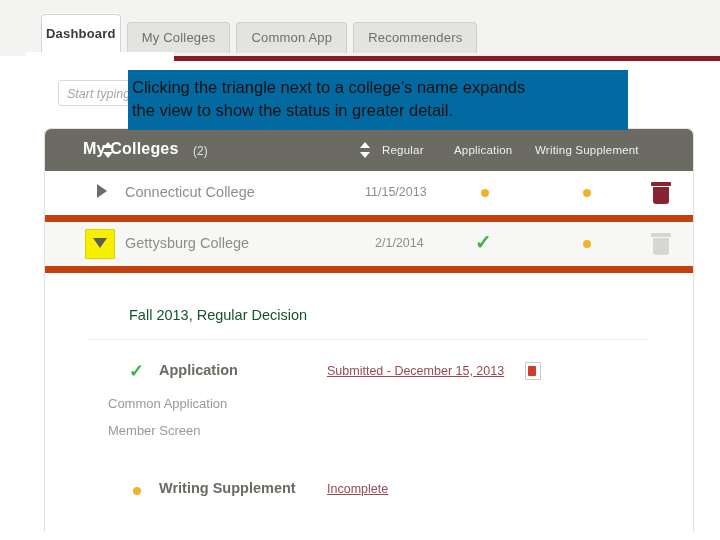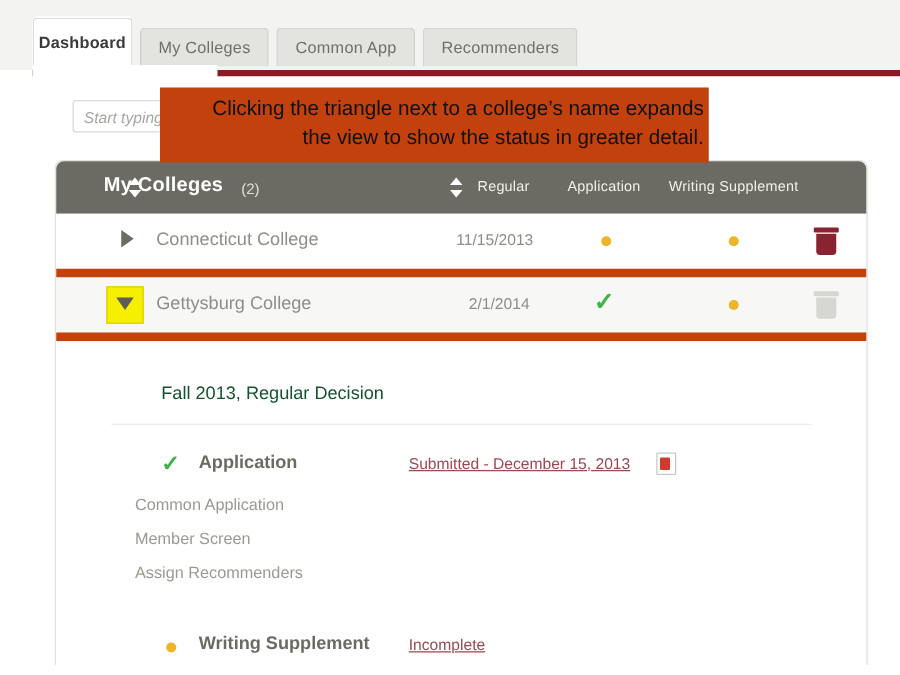--- a/index.html
+++ b/index.html
@@ -56,20 +56,21 @@
     background: #ffffff;
     color: #3a3a3a;
     font-weight: bold;
     height: 38px;
     line-height: 38px;
     padding: 0 4px;
     border-color: #d4d4d0;
     position: relative;
     z-index: 3;
     box-shadow: 0 -1px 0 #ffffff;
+    margin-left: 15px;
   }
 
   
   .active-tab-skirt {
     position: absolute;
     left: 26px;
     top: 52px;
     width: 148px;
     height: 26px;
     background: #ffffff;
@@ -321,25 +322,25 @@
     width: 8px; height: 10px;
     background: #cf3b2e;
     border-radius: 1px;
   }
 
   
   .annotation {
     position: absolute;
     left: 128px;
     top: 70px;
-    width: 439px;
-    background: #c2410c;
+    width: 500px;
+    background: #0369a1;
     z-index: 20;
     padding: 6px 4px 8px 4px;
-    text-align: right;
+    text-align: left;
     font-size: 16.5px;
     color: #111111;
     line-height: 23px;
     box-sizing: border-box;
   }
 
   
   .left-edge {
     position: absolute;
     left: 0; top: 56px;
@@ -426,21 +427,20 @@
 
       <div class="sec">
         <span class="bullet-check">✓</span>
         <span class="sec-label">Application</span>
         <span class="sec-status" style="left:282px;">Submitted - December 15, 2013</span>
         <span class="pdf-icon" style="left:480px;"></span>
       </div>
 
       <div class="sub">Common Application</div>
       <div class="sub">Member Screen</div>
-      <div class="sub">Assign Recommenders</div>
 
       <div class="sec" style="margin-top:42px;">
         <span class="bullet-dot"></span>
         <span class="sec-label">Writing Supplement</span>
         <span class="sec-status" style="left:282px;">Incomplete</span>
       </div>
     </div>
   </div>
 
   <div class="annotation">

